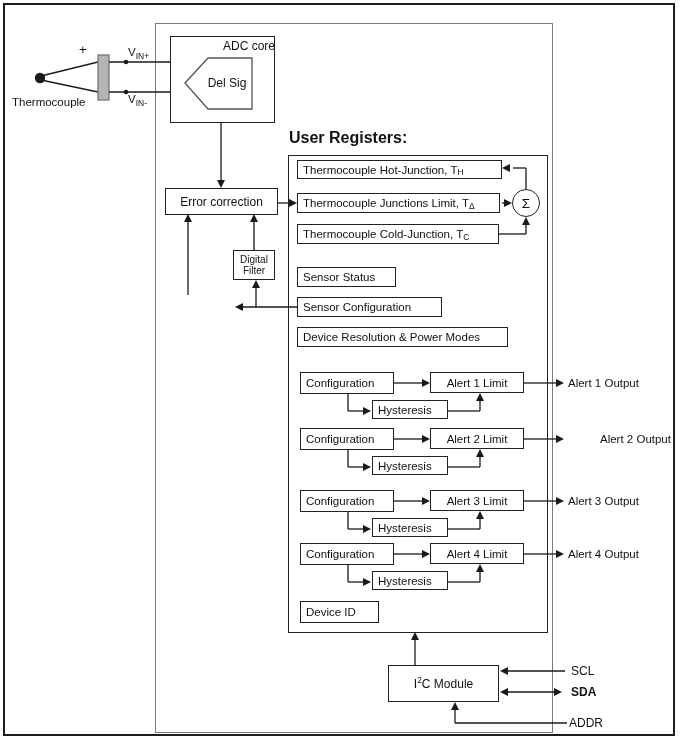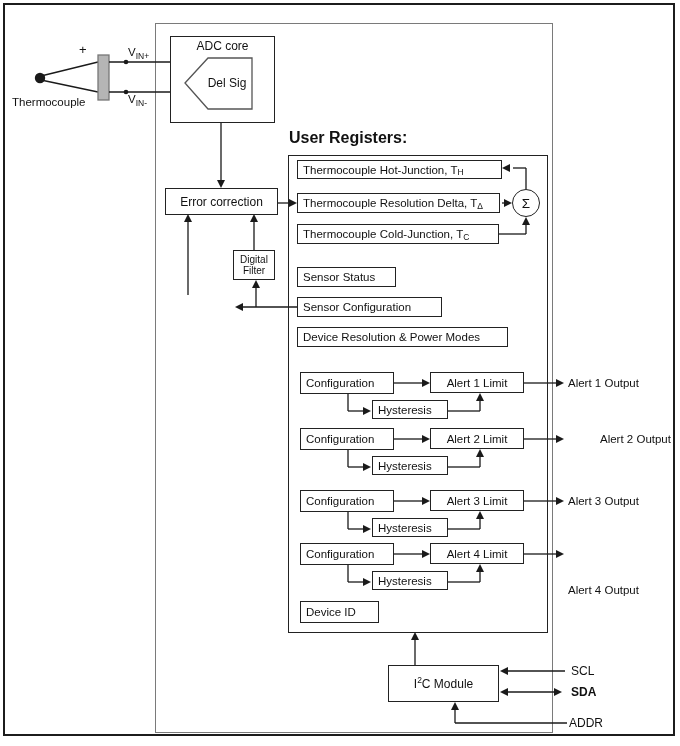--- a/index.html
+++ b/index.html
@@ -129,38 +129,38 @@
   <div class="lbl" style="left:12px;top:95px;font-size:11.5px;">Thermocouple</div>
   <div class="lbl" style="left:79px;top:43px;font-size:13px;">+</div>
   <div class="lbl" style="left:128px;top:45px;font-size:11.5px;">
     <span>V</span><span class="sb">IN+</span>
   </div>
   <div class="lbl" style="left:128px;top:92px;font-size:11.5px;">
     <span>V</span><span class="sb">IN-</span>
   </div>
 
   <div class="bx" style="left:170px;top:36px;width:105px;height:87px;"></div>
-  <div class="lbl" style="left:170px;top:39px;width:105px;text-align:center;font-size:12px;">ADC core</div>
+  <div class="lbl" style="left:170px;top:39px;width:105px;text-align:right;font-size:12px;">ADC core</div>
   <svg width="70" height="55" viewBox="0 0 70 55" style="left:184px;top:56px;">
     <polygon points="1,27 24,2 68,2 68,53 24,53" fill="#fff" stroke="#555" stroke-width="1.3"></polygon>
   </svg>
   <div class="lbl" style="left:200px;top:76px;width:54px;text-align:center;font-size:12px;">Del Sig</div>
 
   <div class="bx" style="left:165px;top:188px;width:113px;height:27px;font-size:12px;">Error correction</div>
   <div class="bx wrap" style="left:233px;top:250px;width:42px;height:30px;font-size:10px;">Digital Filter</div>
 
   <div class="lbl" style="left:289px;top:131px;font-size:16px;font-weight:bold;">User Registers:</div>
   <div class="frame" style="left:288px;top:155px;width:258px;height:476px;border:1.3px solid #222;"></div>
 
   <div class="bx la" style="left:297px;top:160px;width:205px;height:19px;">
     <span>Thermocouple Hot-Junction, T</span>
       <span class="sb">H</span>
   </div>
   <div class="bx la" style="left:297px;top:193px;width:203px;height:20px;">
-    <span>Thermocouple Resolution Delta, T</span>
+    <span>Thermocouple Junctions Limit, T</span>
       <span class="sb">Δ</span>
   </div>
   <div class="bx la" style="left:297px;top:224px;width:202px;height:20px;">
     <span>Thermocouple Cold-Junction, T</span>
       <span class="sb">C</span>
   </div>
   <div class="bx circ" style="left:512px;top:189px;width:28px;height:28px;font-size:13.5px;">Σ</div>
 
   <div class="bx la" style="left:297px;top:267px;width:99px;height:20px;">Sensor Status</div>
   <div class="bx la" style="left:297px;top:297px;width:145px;height:20px;">Sensor Configuration</div>
@@ -177,21 +177,21 @@
   <div class="lbl" style="left:600px;top:432px;font-size:11.5px;">Alert 2 Output</div>
 
   <div class="bx la" style="left:300px;top:490px;width:94px;height:22px;">Configuration</div>
   <div class="bx" style="left:430px;top:490px;width:94px;height:21px;">Alert 3 Limit</div>
   <div class="bx la" style="left:372px;top:518px;width:76px;height:19px;">Hysteresis</div>
   <div class="lbl" style="left:568px;top:494px;font-size:11.5px;">Alert 3 Output</div>
 
   <div class="bx la" style="left:300px;top:543px;width:94px;height:22px;">Configuration</div>
   <div class="bx" style="left:430px;top:543px;width:94px;height:21px;">Alert 4 Limit</div>
   <div class="bx la" style="left:372px;top:571px;width:76px;height:19px;">Hysteresis</div>
-  <div class="lbl" style="left:568px;top:547px;font-size:11.5px;margin-top:36px;">Alert 4 Output</div>
+  <div class="lbl" style="left:568px;top:547px;font-size:11.5px;">Alert 4 Output</div>
 
   <div class="bx la" style="left:300px;top:601px;width:79px;height:22px;">Device ID</div>
 
   <div class="bx" style="left:388px;top:665px;width:111px;height:37px;font-size:12px;">
     <span>I</span>
       <span class="sp">2</span>
       <span>C Module</span>
   </div>
 
   <div class="lbl" style="left:571px;top:664px;">SCL</div>

